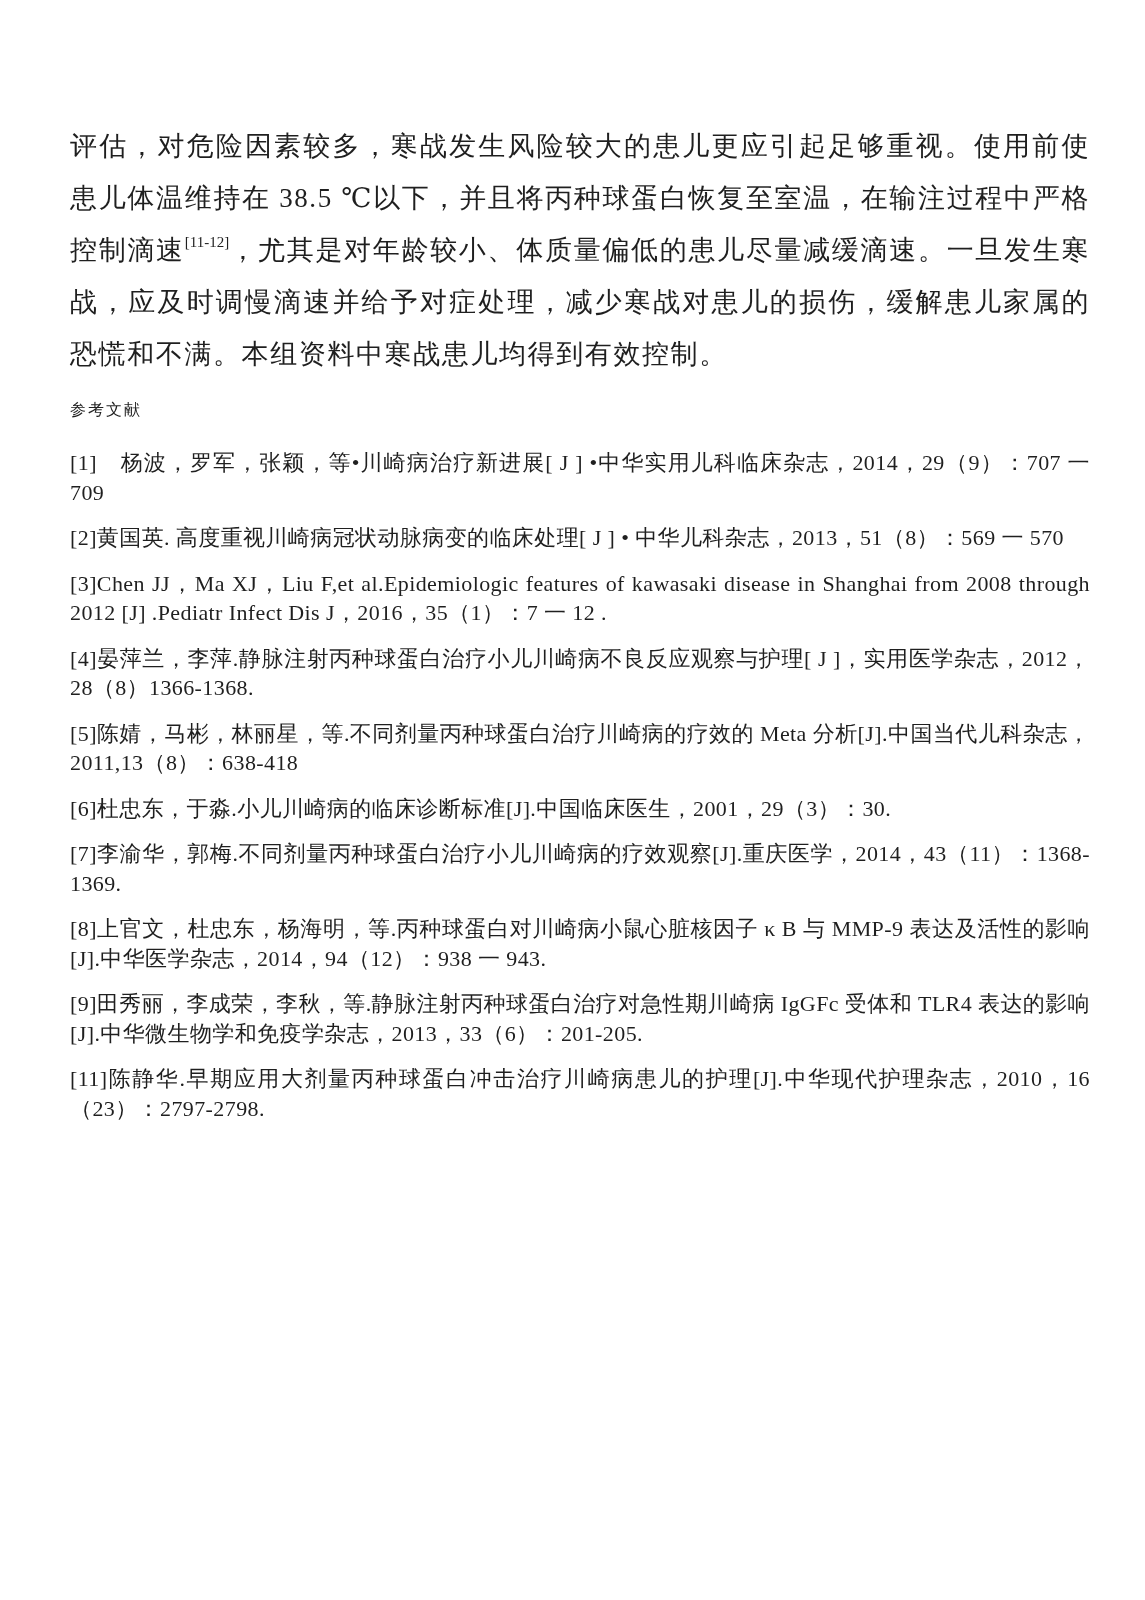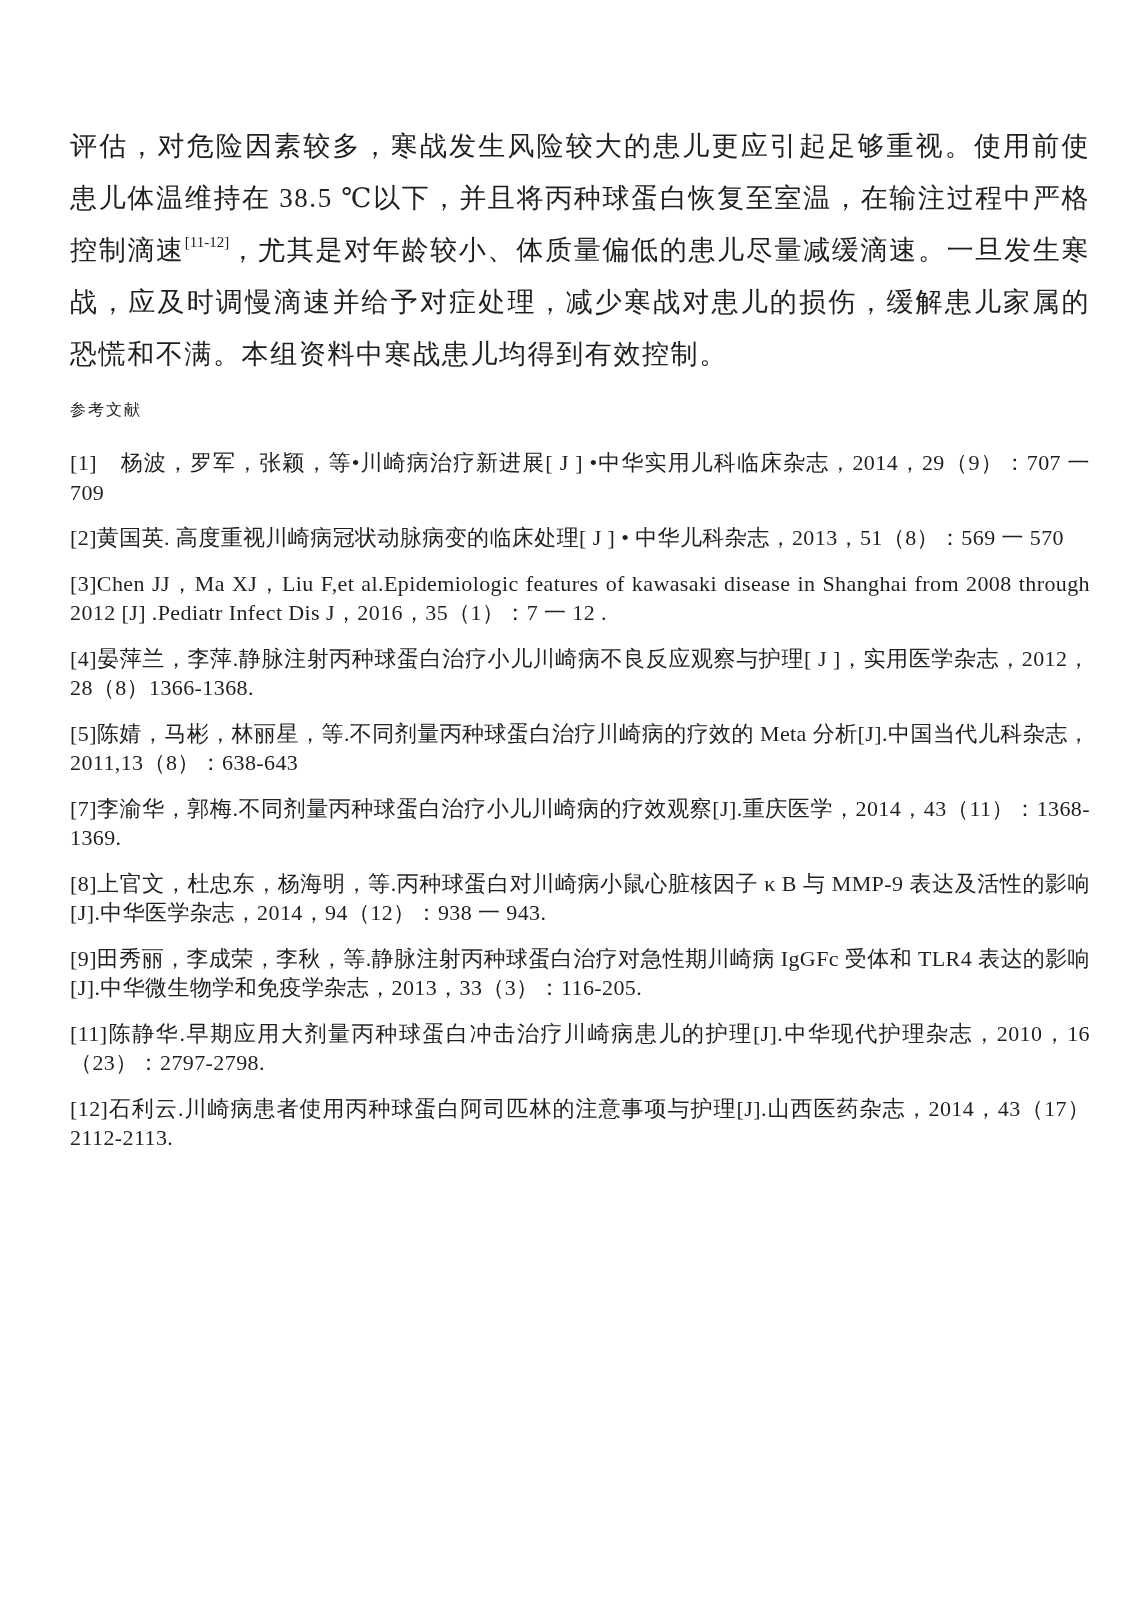--- a/index.html
+++ b/index.html
@@ -79,21 +79,21 @@
 
   </div>
 
   <h2 class="ref-heading">参考文献</h2>
 
   <ol class="refs">
     <li class="ref">[1]　杨波，罗军，张颖，等•川崎病治疗新进展[ J ] •中华实用儿科临床杂志，2014，29（9）：707 一 709</li>
     <li class="ref">[2]黄国英. 高度重视川崎病冠状动脉病变的临床处理[ J ] • 中华儿科杂志，2013，51（8）：569 一 570</li>
     <li class="ref">[3]Chen JJ，Ma XJ，Liu F,et al.Epidemiologic features of kawasaki disease in Shanghai from 2008 through 2012 [J] .Pediatr Infect Dis J，2016，35（1）：7 一 12 .</li>
     <li class="ref">[4]晏萍兰，李萍.静脉注射丙种球蛋白治疗小儿川崎病不良反应观察与护理[ J ]，实用医学杂志，2012，28（8）1366-1368.</li>
-    <li class="ref">[5]陈婧，马彬，林丽星，等.不同剂量丙种球蛋白治疗川崎病的疗效的 Meta 分析[J].中国当代儿科杂志，2011,13（8）：638-643</li>
+    <li class="ref">[5]陈婧，马彬，林丽星，等.不同剂量丙种球蛋白治疗川崎病的疗效的 Meta 分析[J].中国当代儿科杂志，2011,13（8）：638-418</li>
+    <li class="ref">[6]杜忠东，于淼.小儿川崎病的临床诊断标准[J].中国临床医生，2001，29（3）：30.</li>
     <li class="ref">[7]李渝华，郭梅.不同剂量丙种球蛋白治疗小儿川崎病的疗效观察[J].重庆医学，2014，43（11）：1368-1369.</li>
     <li class="ref">[8]上官文，杜忠东，杨海明，等.丙种球蛋白对川崎病小鼠心脏核因子 κ B 与 MMP-9 表达及活性的影响[J].中华医学杂志，2014，94（12）：938 一 943.</li>
-    <li class="ref">[9]田秀丽，李成荣，李秋，等.静脉注射丙种球蛋白治疗对急性期川崎病 IgGFc 受体和 TLR4 表达的影响[J].中华微生物学和免疫学杂志，2013，33（3）：116-205.</li>
+    <li class="ref">[9]田秀丽，李成荣，李秋，等.静脉注射丙种球蛋白治疗对急性期川崎病 IgGFc 受体和 TLR4 表达的影响[J].中华微生物学和免疫学杂志，2013，33（6）：201-205.</li>
     <li class="ref">[11]陈静华.早期应用大剂量丙种球蛋白冲击治疗川崎病患儿的护理[J].中华现代护理杂志，2010，16（23）：2797-2798.</li>
-    <li class="ref">[12]石利云.川崎病患者使用丙种球蛋白阿司匹林的注意事项与护理[J].山西医药杂志，2014，43（17）2112-2113.</li>
   </ol>
 
 </div>
 
 </body></html>

